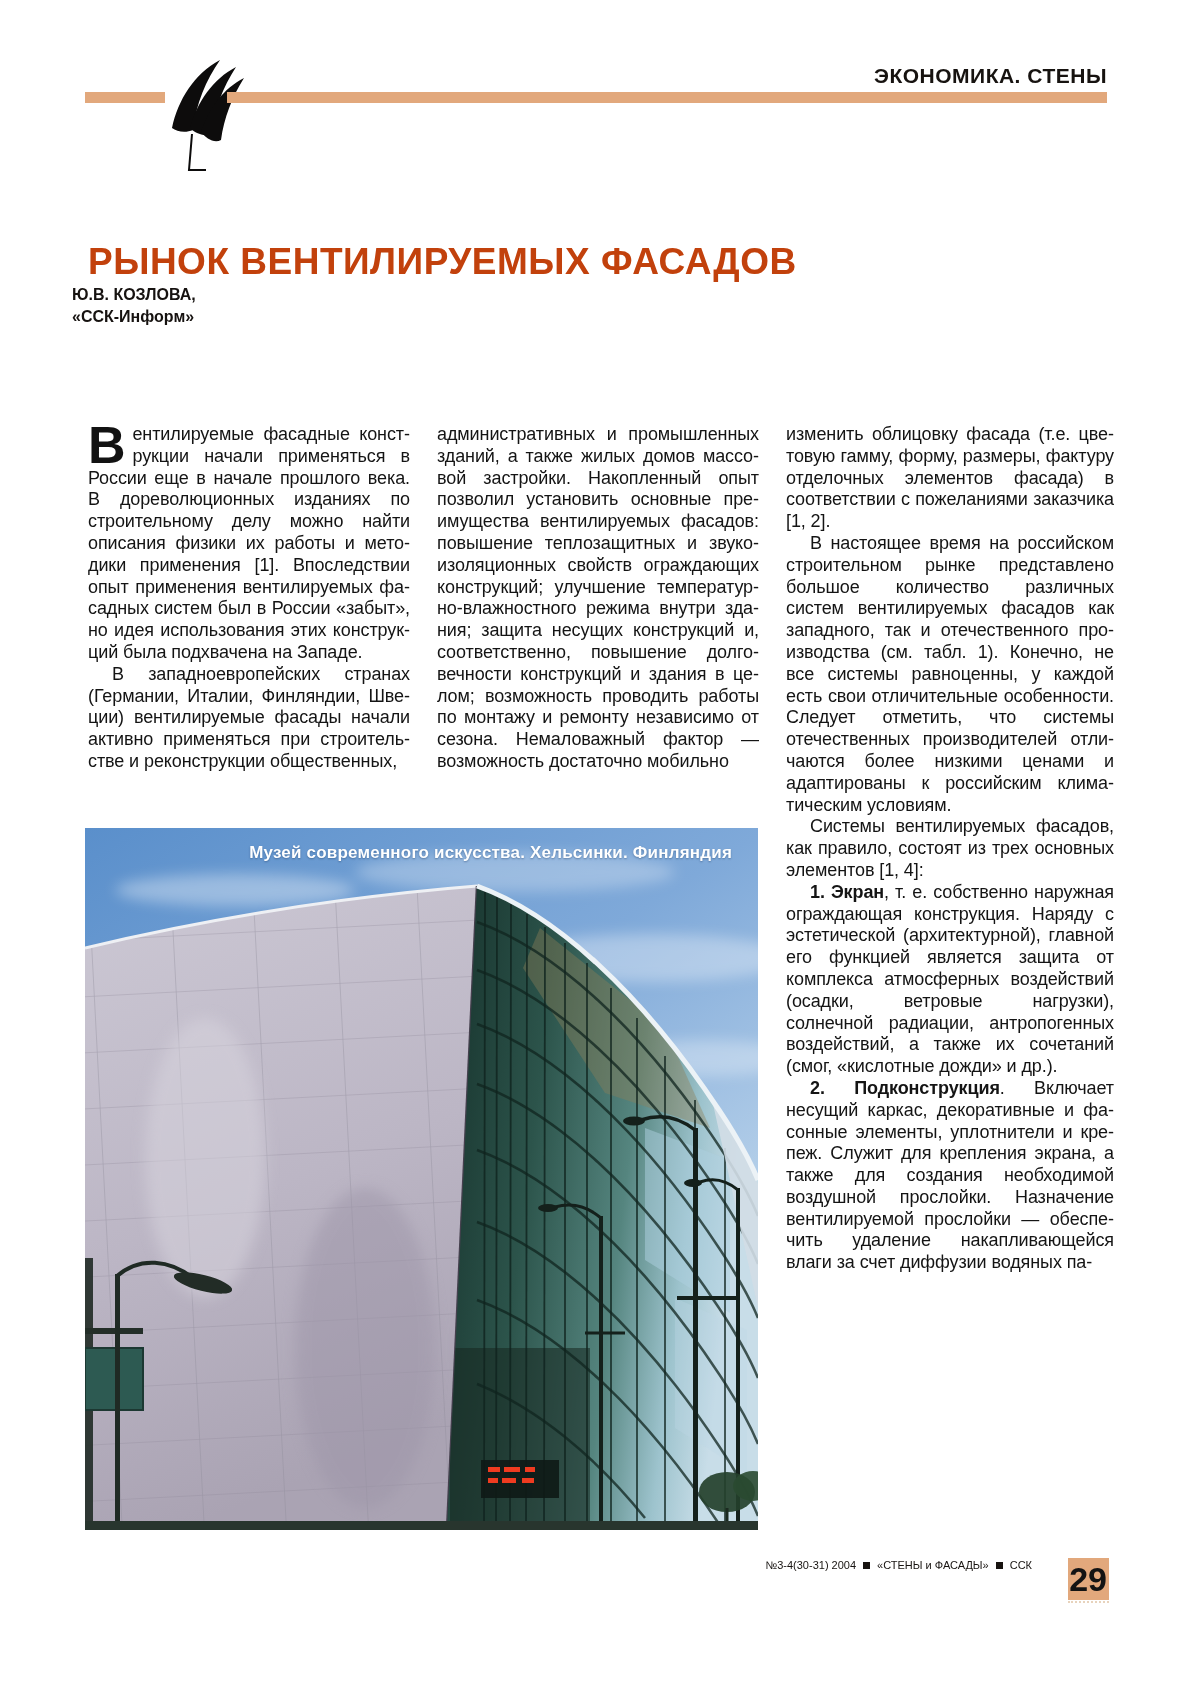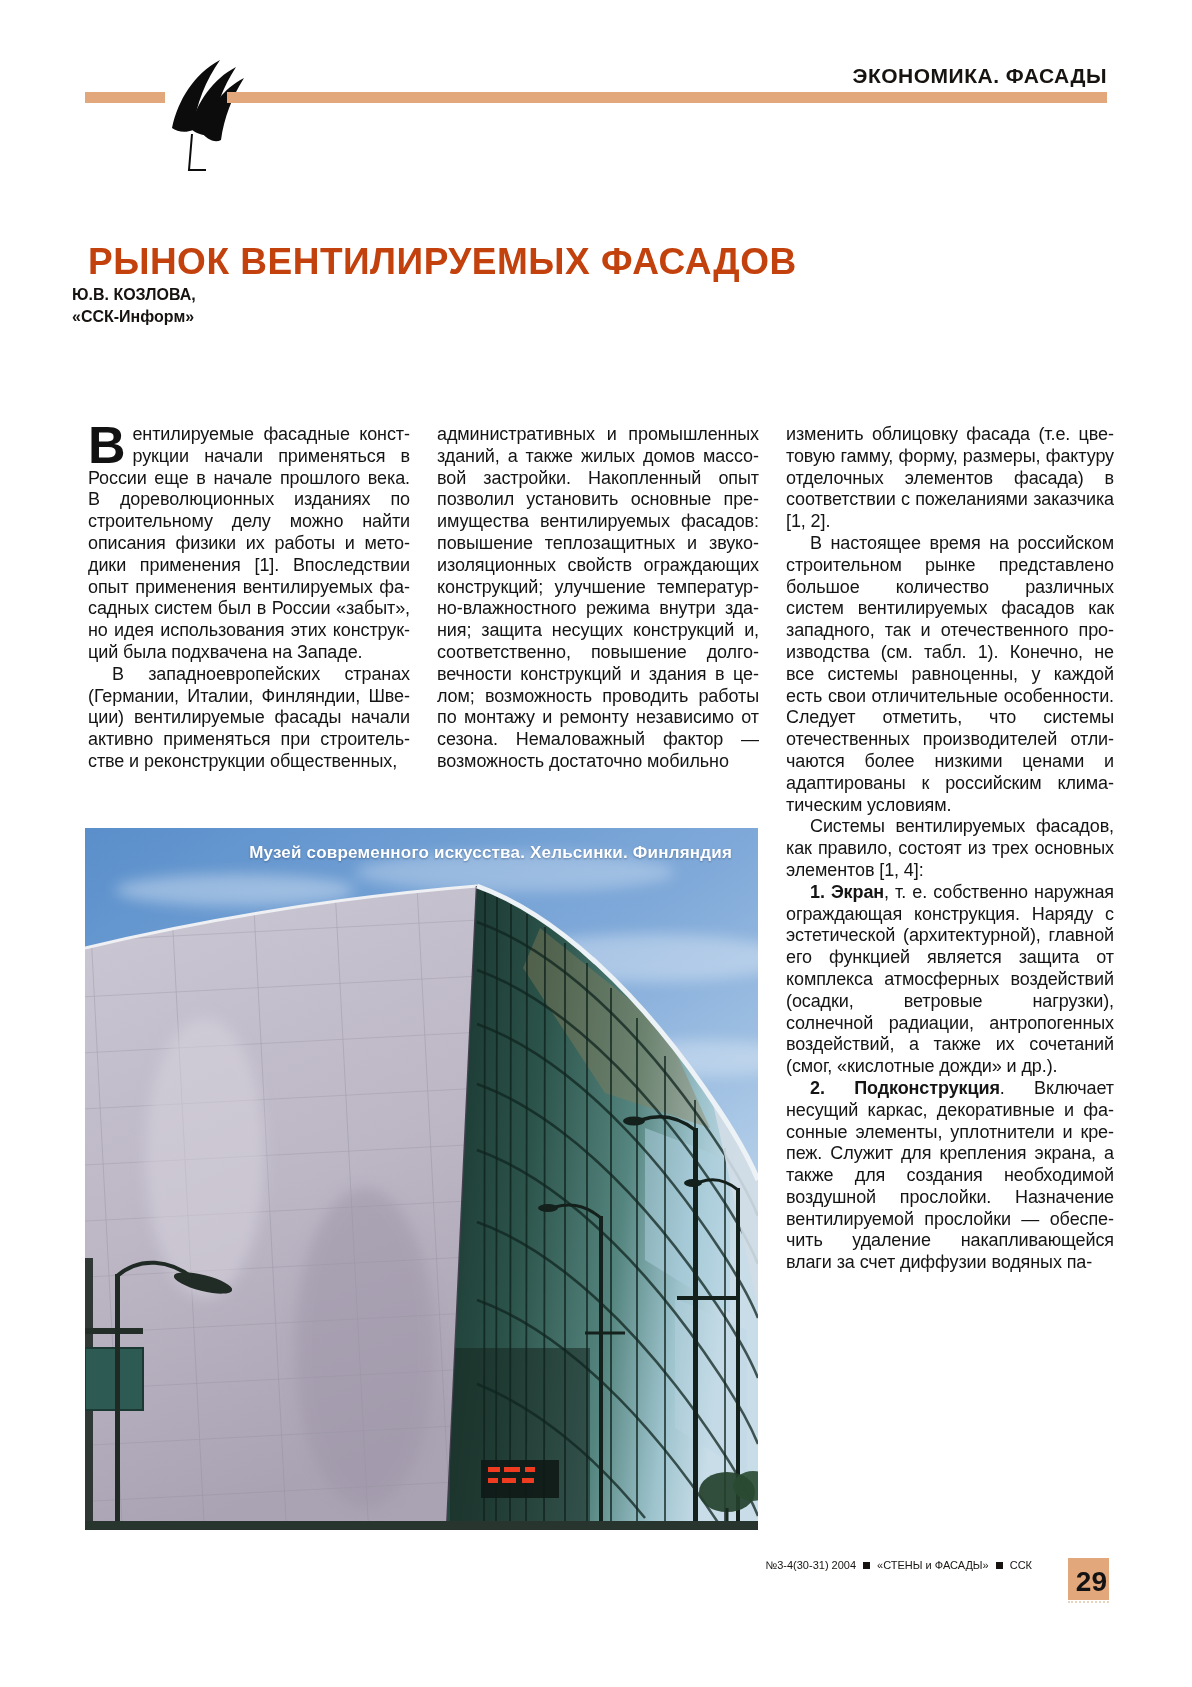--- a/index.html
+++ b/index.html
@@ -53,38 +53,38 @@
   }
   .sq{display:inline-block;width:7px;height:7px;background:#171310;margin:0 7px 1px 7px;vertical-align:middle;}
   .pagenum-box{
     position:absolute;left:1068px;top:1558px;width:41px;height:42px;
     background:#e2a87c;display:flex;align-items:flex-end;justify-content:flex-end;
     padding:0;box-sizing:border-box;
   }
   .pagenum-box::after{
     content:"";position:absolute;left:0;right:0;bottom:-3px;border-bottom:2px dotted #e8d3bc;
   }
-  .pagenum{font-size:28px;font-weight:bold;color:#131313;line-height:1;margin:0 2px 4px 3px;}
+  .pagenum{font-size:34px;font-weight:bold;color:#131313;line-height:1;margin:0 2px 4px 3px;}
 </style>
 </head>
 <body>
 
 <div class="page">
 
   <div class="bar bar-left"></div>
   <svg class="logo" viewBox="0 0 76 124" xmlns="http://www.w3.org/2000/svg">
     <g fill="#0d0c0c">
       <path d="M4,72 C10,44 26,18 52,4 C38,24 28,48 25,74 C18,77 9,76 4,72 Z"></path>
       <path d="M18,62 C25,36 41,13 64,1 C51,21 42,44 39,68 C32,71 23,67 18,62 Z" transform="translate(4,10)"></path>
       <path d="M32,54 C40,30 55,10 75,0 C63,19 55,40 52,62 C45,66 37,60 32,54 Z" transform="translate(1,22)"></path>
     </g>
     <path d="M24,78 L21,114 L38,114" fill="none" stroke="#0d0c0c" stroke-width="2"></path>
   </svg>
   <div class="bar bar-right"></div>
-  <div class="section-label">ЭКОНОМИКА. ФАСАДЫ</div>
+  <div class="section-label">ЭКОНОМИКА. СТЕНЫ</div>
 
   <h1 class="title">РЫНОК ВЕНТИЛИРУЕМЫХ ФАСАДОВ</h1>
   <div class="author">
     <div>Ю.В. КОЗЛОВА,</div>
     <div>«ССК-Информ»</div>
   </div>
 
   <div class="col col-1">
     <p><span class="dropcap">В</span><span>ентилируемые фасадные конст­рукции начали применяться в России еще в начале прошлого века. В дореволюционных изданиях по строительному делу можно найти описания физики их работы и мето­дики применения [1]. Впоследствии опыт применения вентилируемых фа­садных систем был в России «забыт», но идея использования этих конструк­ций была подхвачена на Западе.</span></p>
     <p class="indent">В западноевропейских странах (Германии, Италии, Финляндии, Шве­ции) вентилируемые фасады начали активно применяться при строитель­стве и реконструкции общественных,</p>

